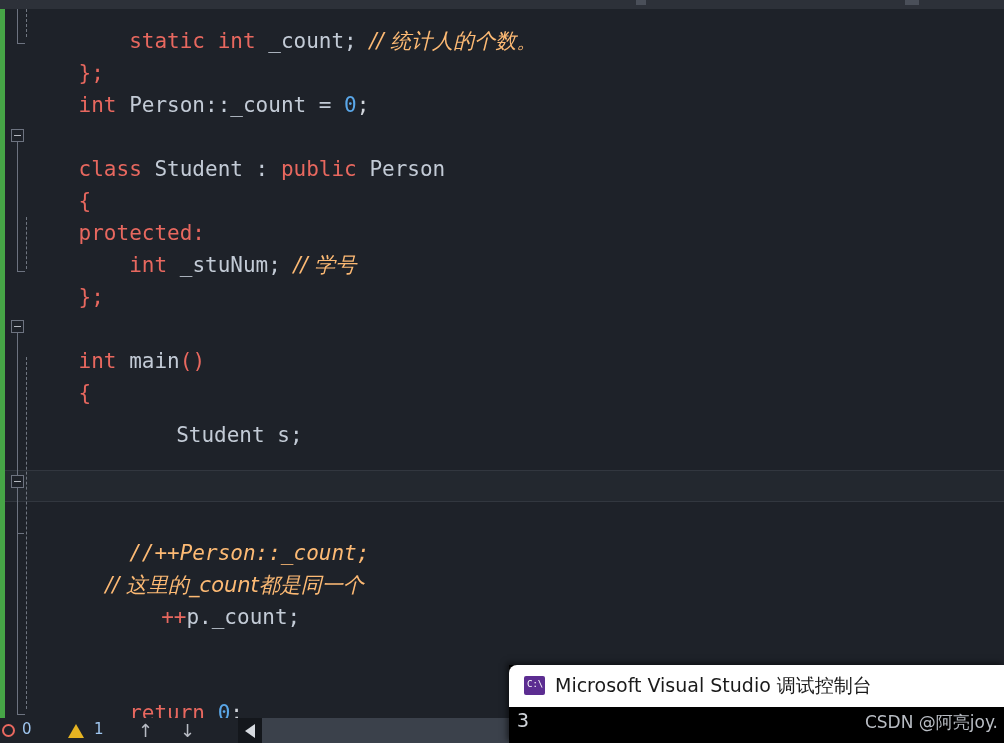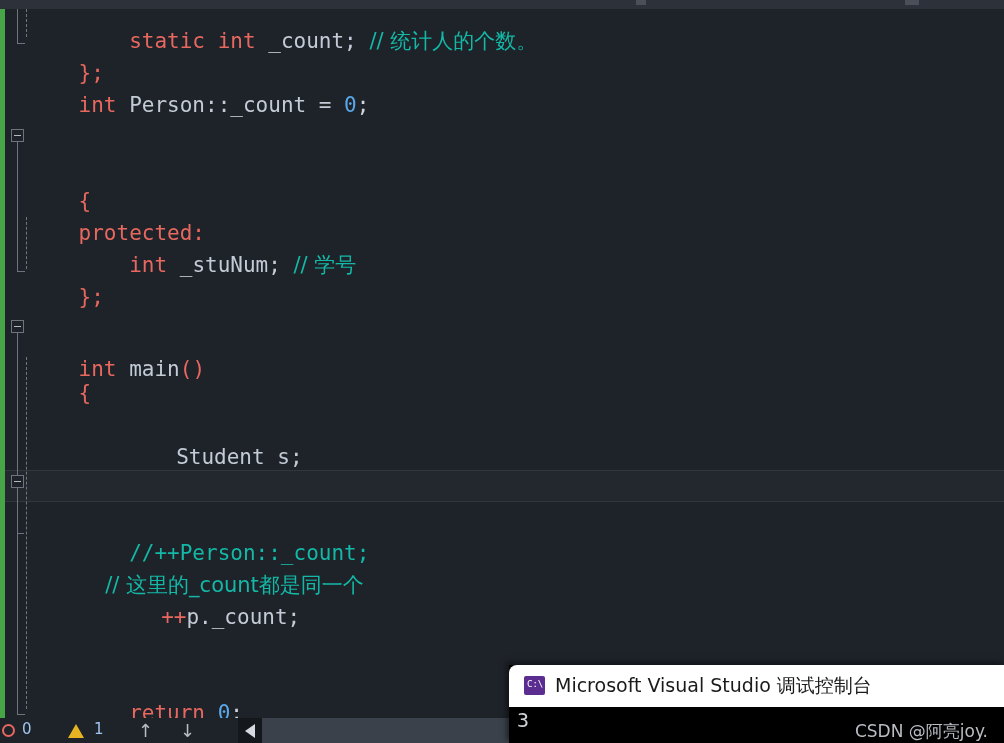--- a/index.html
+++ b/index.html
@@ -96,21 +96,21 @@
     line-height: 32px;
     white-space: pre;
     font-family: "DejaVu Sans Mono", monospace;
     font-size: 21px;
     color: #d2d6dc;
     letter-spacing: 0px;
   }
   .kw        { color: #e8685f; }   
   .id        { color: #c3cbd6; }   
   .num       { color: #5aa7e8; }   
-  .cmt       { color: #14b8a6; }   
+  .cmt       { color: #fdba74; font-style: italic; }   
   .op        { color: #d2d6dc; }   
   .opred     { color: #e8685f; }
   .cn        { font-family: "DejaVu Sans", sans-serif; }
 
   
   #current-line {
     position: absolute;
     left: 5px;
     top: 461px;
     width: 999px;
@@ -243,26 +243,25 @@
   }
   #console-body .out-line {
     position: absolute;
     left: 8px; top: 1px;
     font-family: "DejaVu Sans Mono", monospace;
     font-size: 20px;
     color: #cfd3d8;
   }
   #console-body .watermark {
     position: absolute;
-    right: 16px; top: 4px;
+    right: 6px; top: 4px;
     font-family: "DejaVu Sans", sans-serif;
     font-size: 17px;
     color: #b9bdc4;
     white-space: nowrap;
-    margin-top: 9px;
   }
 </style>
 </head>
 <body>
 
 <div id="top-splitter">
   <div class="splitter-handle h2"></div>
   <div class="splitter-handle"></div>
 </div>
 
@@ -299,47 +298,50 @@
   </div>
 
   <div class="code-line" style="top:16px;">
     <span class="opred">};</span>
   </div>
 
   <div class="code-line" style="top:48px;">
     <span class="kw">int</span><span class="id"> Person::_count = </span><span class="num">0</span><span class="op">;</span>
   </div>
 
+  <div class="code-line" style="top:112px;">
+    <span class="kw">class</span><span class="id"> Student : </span><span class="kw">public</span><span class="id"> Person</span>
+  </div>
 
   <div class="code-line" style="top:144px;">
     <span class="opred">{</span>
   </div>
 
   <div class="code-line" style="top:208px;">
     <span class="op">    </span><span class="kw">int</span><span class="id"> _stuNum; </span><span class="cmt cn">// 学号</span>
   </div>
 
   <div class="code-line" style="top:176px;">
     <span class="kw">protected:</span>
   </div>
 
   <div class="code-line" style="top:240px;">
     <span class="opred">};</span>
   </div>
 
-  <div class="code-line" style="top:312px;">
+  <div class="code-line" style="top:304px;">
     <span class="kw">int</span><span class="id"> main</span><span class="opred">()</span>
   </div>
 
   <div class="code-line" style="top:336px;">
     <span class="opred">{</span>
   </div>
 
 
-  <div class="code-line" style="top:400px;padding-left:47px;">
+  <div class="code-line" style="top:378px;padding-left:47px;">
     <span class="id">    Student s;</span>
   </div>
 
 
   <div class="code-line" style="top:496px;">
     <span class="cmt">    //++Person::_count;</span>
   </div>
 
   <div class="code-line" style="top:528px;">
     <span class="cmt cn">    // 这里的_count都是同一个</span>

